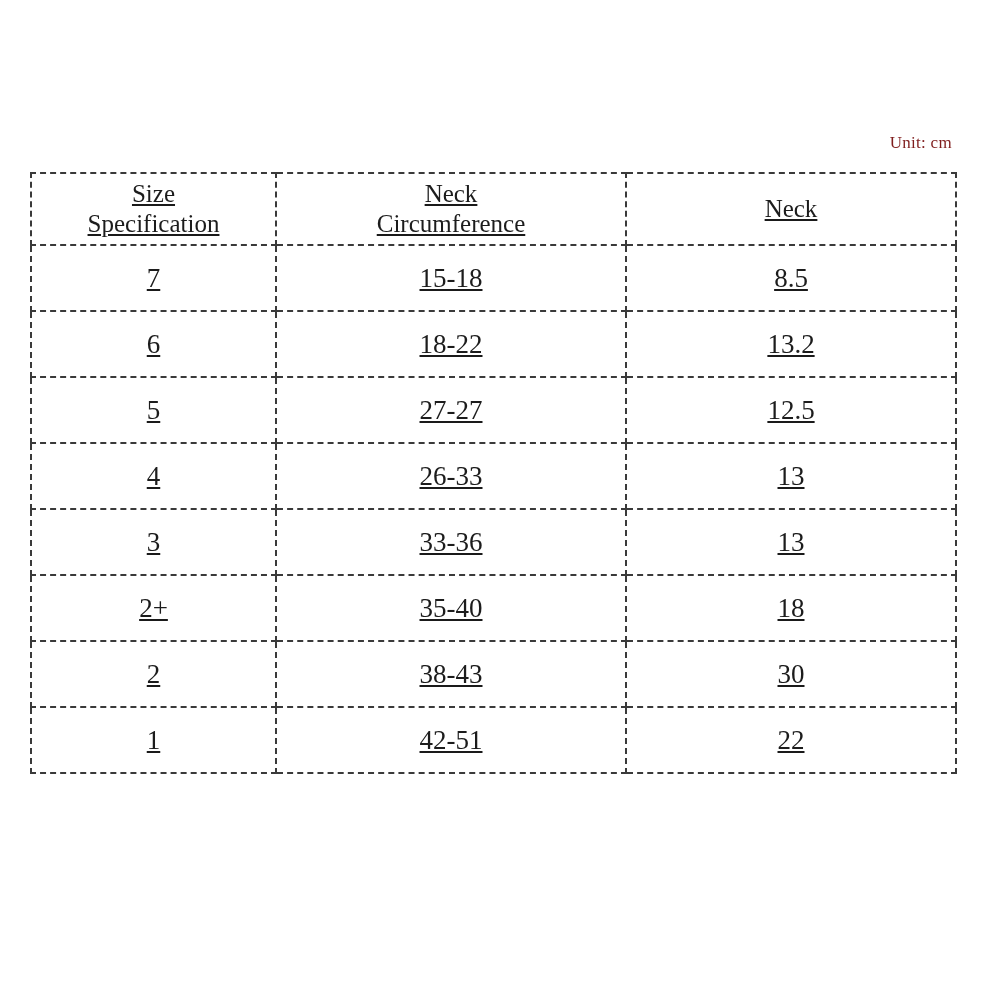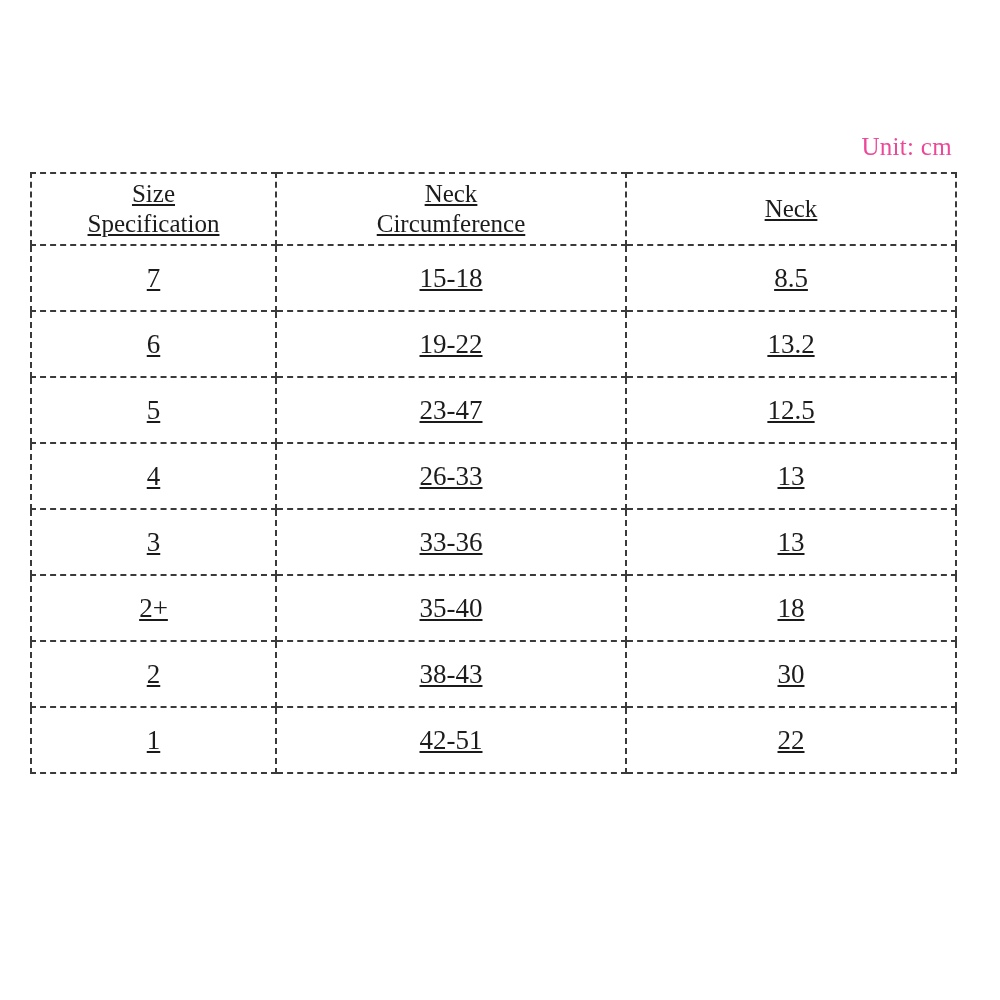--- a/index.html
+++ b/index.html
@@ -16,23 +16,23 @@
     position: relative;
     width: 1000px;
     height: 1000px;
     overflow: hidden;
   }
 
   .unit-label {
     position: absolute;
     top: 133px;
     right: 48px;
-    font-size: 25px;
+    font-size: 17px;
     font-family: "Liberation Serif", serif;
-    color: #ec4899;
+    color: #7f1d1d;
     letter-spacing: 0.3px;
     text-align: center;
   }
 
   .size-table {
     position: absolute;
     left: 30px;
     top: 172px;
     width: 925px;
     border-collapse: collapse;
@@ -102,26 +102,26 @@
       </tr>
     </thead>
     <tbody>
       <tr>
         <td class="cell-size">7</td>
         <td>15-18</td>
         <td>8.5</td>
       </tr>
       <tr>
         <td class="cell-size">6</td>
-        <td>19-22</td>
+        <td>18-22</td>
         <td>13.2</td>
       </tr>
       <tr>
         <td class="cell-size">5</td>
-        <td>23-47</td>
+        <td>27-27</td>
         <td>12.5</td>
       </tr>
       <tr>
         <td class="cell-size">4</td>
         <td>26-33</td>
         <td>13</td>
       </tr>
       <tr>
         <td class="cell-size">3</td>
         <td>33-36</td>

